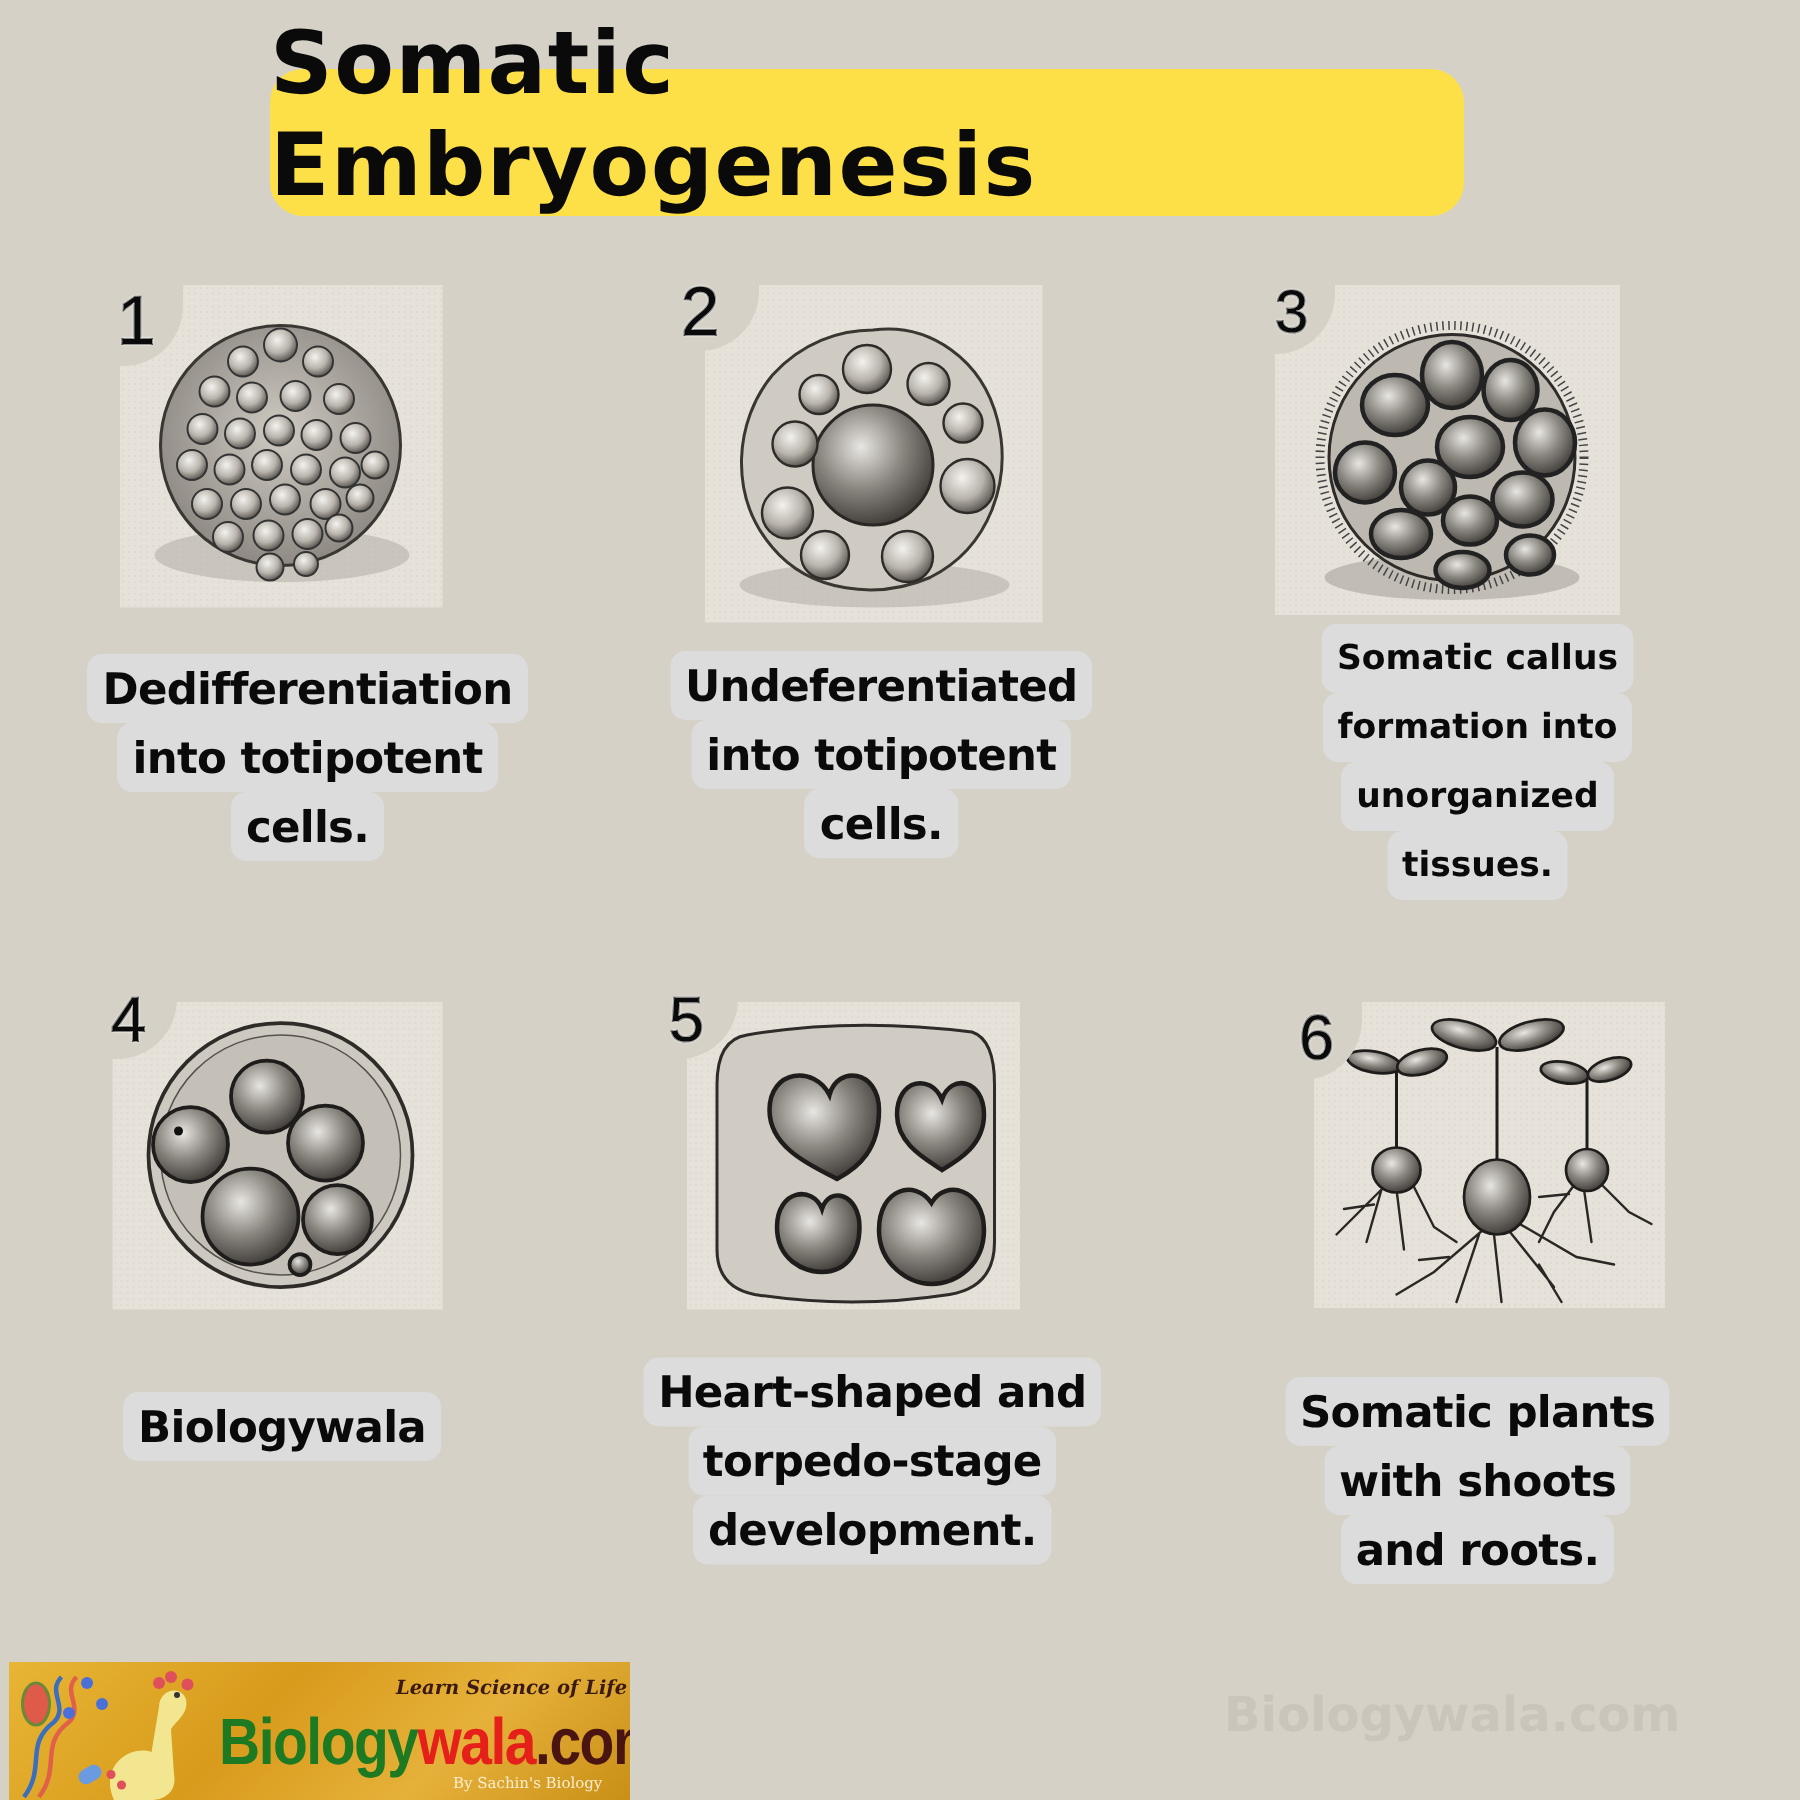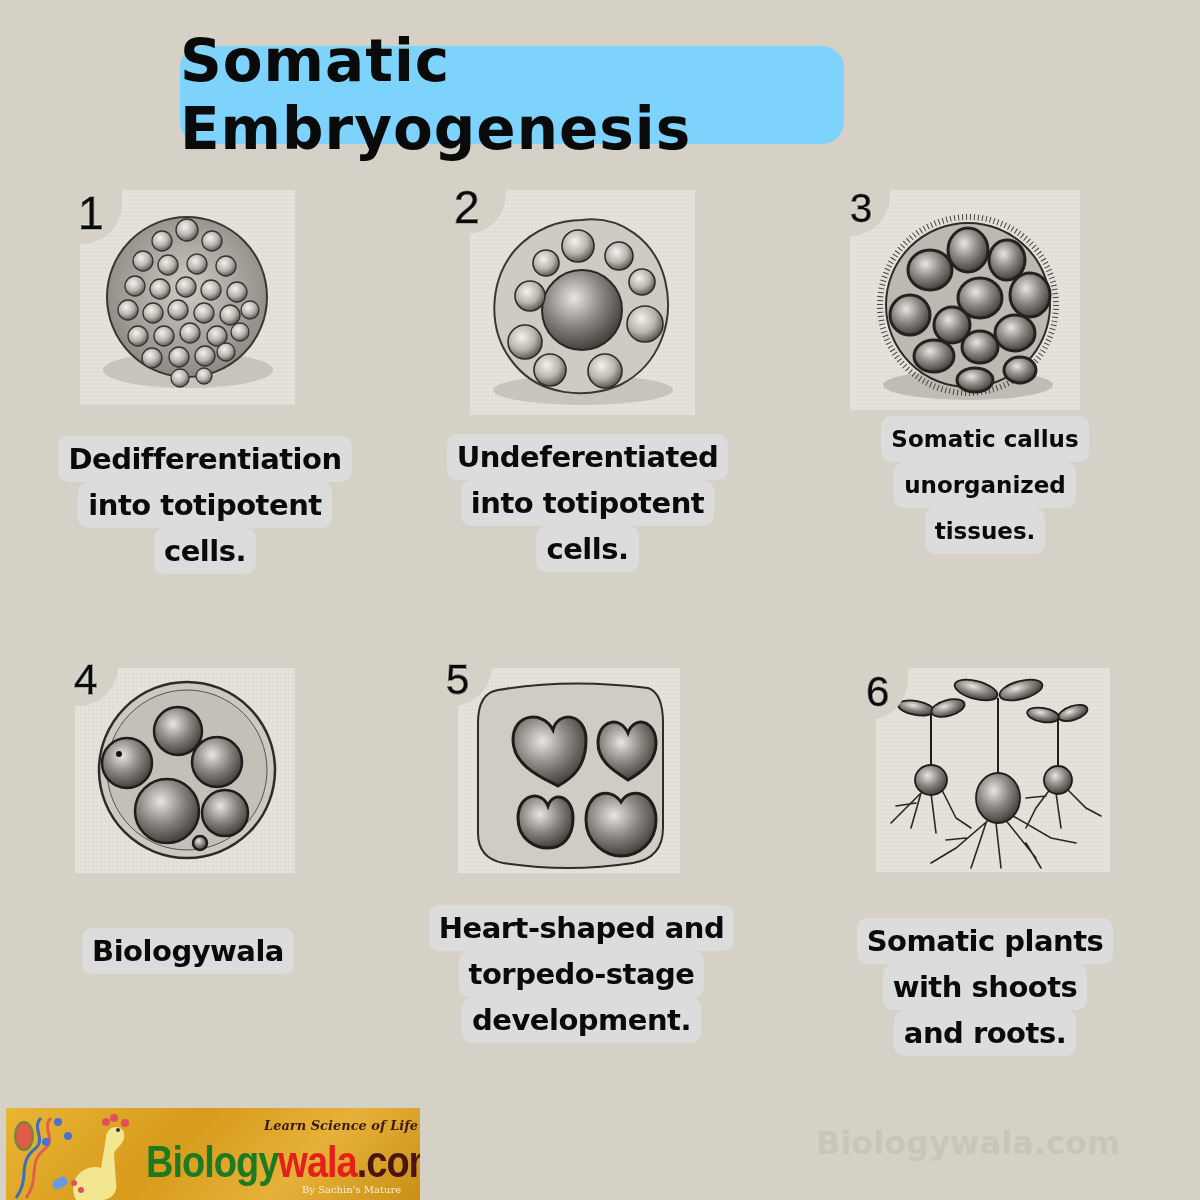--- a/index.html
+++ b/index.html
@@ -2,23 +2,23 @@
 <html><head>
 <meta charset="utf-8">
 <style>
   html, body { margin:0; padding:0; }
   body {
     width:1200px; height:1200px; position:relative; overflow:hidden;
     background:#d5d1c6;
     font-family:"DejaVu Sans", sans-serif;
   }
   .title-box {
-    position:absolute; left:180px; top:46px; width:664px; height:98px;
-    background:#7dd3fc; border-radius:22px;
-    display:flex; align-items:center; justify-content:center;
+    position:absolute; left:180px; top:46px; width:796px; height:98px;
+    background:#fde047; border-radius:22px;
+    display:flex; align-items:flex-end; justify-content:center;
   }
   .title-box span {
     font-family:"DejaVu Sans", sans-serif; font-weight:bold;
     font-size:58px; color:#0a0a0a; letter-spacing:1px; word-spacing:18px;
   }
   .panel {
     position:absolute; background:#e6e2da; overflow:hidden;
     background-image:
       radial-gradient(rgba(0,0,0,0.03) 1px, transparent 1px);
     background-size:4px 4px;
@@ -242,20 +242,21 @@
   <div><span class="ln">into totipotent</span></div>
   <div><span class="ln">cells.</span></div>
 </div>
 <div class="caption narrow" style="left:420px;top:434px;width:335px;">
   <div><span class="ln">Undeferentiated</span></div>
   <div><span class="ln">into totipotent</span></div>
   <div><span class="ln">cells.</span></div>
 </div>
 <div class="caption" style="left:840px;top:416px;width:290px;">
   <div><span class="ln">Somatic callus</span></div>
+  <div><span class="ln">formation into</span></div>
   <div><span class="ln">unorganized</span></div>
   <div><span class="ln">tissues.</span></div>
 </div>
 <div class="caption narrow" style="left:30px;top:928px;width:316px;">
   <div><span class="ln">Biologywala</span></div>
 </div>
 <div class="caption narrow" style="left:404px;top:905px;width:355px;">
   <div><span class="ln">Heart-shaped and</span></div>
   <div><span class="ln">torpedo-stage</span></div>
   <div><span class="ln">development.</span></div>
@@ -280,16 +281,16 @@
       <circle cx="108" cy="10" r="4" fill="#e0505a"></circle>
       <circle cx="119" cy="15" r="4" fill="#e0505a"></circle>
     <circle cx="68" cy="75" r="3" fill="#e0505a"></circle>
       <circle cx="75" cy="82" r="3" fill="#e0505a"></circle>
     <rect x="46" y="70" width="16" height="10" rx="5" fill="#6a9ae0" transform="rotate(-30 54 75)"></rect>
   </svg>
   <div class="tag">Learn Science of Life</div>
   <div class="brand">
     <span class="b1">Biology</span><span class="b2">wala</span><span class="b3">.com</span>
   </div>
-  <div class="by">By Sachin's Mature</div>
+  <div class="by">By Sachin's Biology</div>
 </div>
 
 <div class="watermark">Biologywala.com</div>
 
 </body></html>

